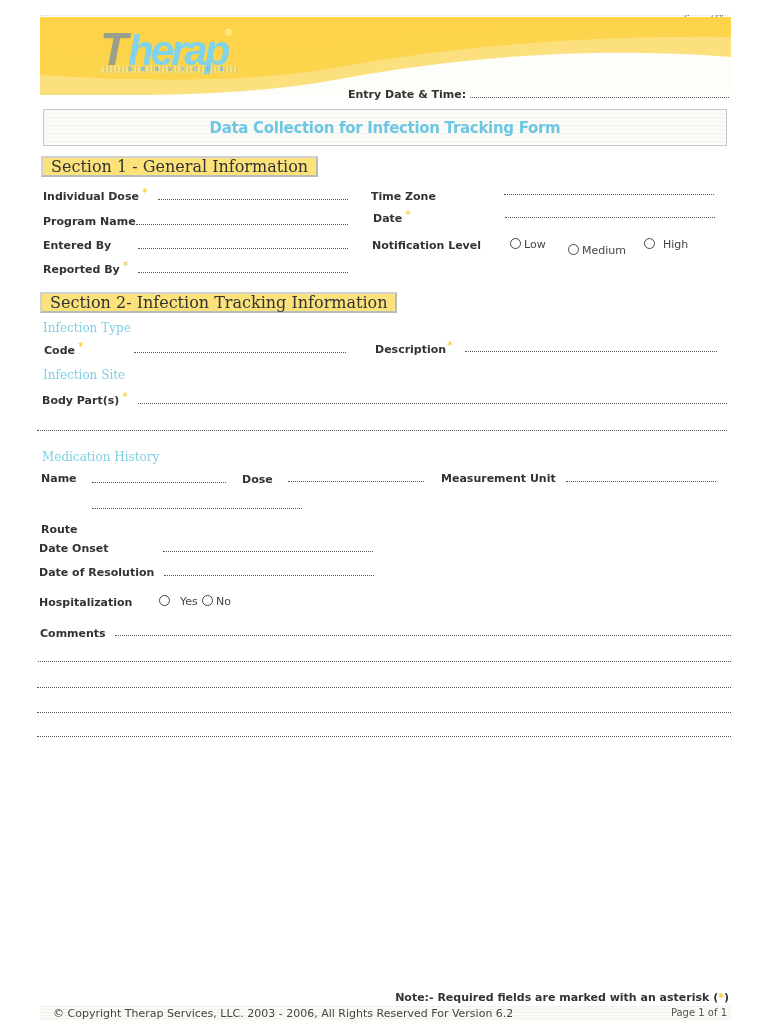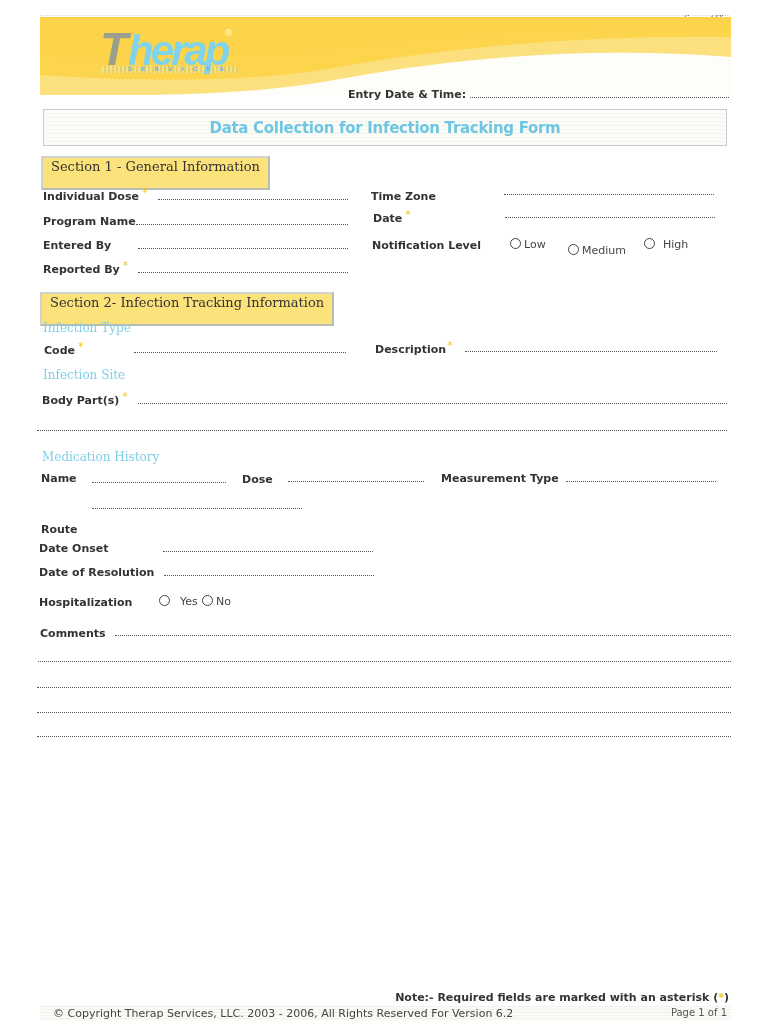--- a/index.html
+++ b/index.html
@@ -23,21 +23,21 @@
 
   .lbl { font-size: 11px; font-weight: bold; color: #333333; white-space: nowrap; }
   .star { color: #f5c518; font-weight: normal; font-size: 11px; position: relative; top: -4px; margin-left: 3px; }
   .dots { border-bottom: 1.4px dotted #555555; height: 1px; }
 
   .title-box { left: 43px; top: 109px; width: 684px; height: 37px; border: 1px solid #c8c8c8;
     background: repeating-linear-gradient(0deg, #fbfbf7 0 3px, #f4f4ee 3px 4px); display: flex; align-items: center; justify-content: center; }
   .title-text { font-family: "DejaVu Sans", sans-serif; font-weight: bold; color: #6ec6e2; font-size: 15px; letter-spacing: -0.3px; }
 
   .section-hdr { background: #fbe27a; border: 2px solid #b8bcb8; border-top-color: #cfd2cf; border-left-color: #cfd2cf;
-    font-family: "DejaVu Serif", serif; font-size: 13px; color: #333333; padding: 0 8px; height: 34px; line-height: 18px; white-space: nowrap; }
+    font-family: "DejaVu Serif", serif; font-size: 16px; color: #333333; padding: 0 8px; height: 21px; line-height: 18px; white-space: nowrap; }
 
   .subhdr { font-family: "DejaVu Serif", serif; font-size: 12px; color: #7fd0e6; white-space: nowrap; }
 
   .radio { display: inline-block; width: 11px; height: 11px; border: 1.2px solid #444444; border-radius: 50%; vertical-align: -1px; margin-right: 3px; }
   .opt { font-size: 11px; color: #444444; font-weight: normal; white-space: nowrap; }
 
   .note { right: 41px; top: 991px; font-size: 11px; font-weight: bold; color: #333333; white-space: nowrap; }
   .footer { left: 40px; top: 1006px; width: 691px; height: 15px;
     background: repeating-linear-gradient(0deg, #fbfbf8 0 2px, #f2f2ec 2px 3px); }
   .copyright { position: absolute; left: 13px; top: 0; font-size: 11px; color: #444444; white-space: nowrap; line-height: 15px; }
@@ -115,21 +115,21 @@
 <div class="abs dots" style="left:37px; top:430px; width:690px;"></div>
 
 <div class="abs subhdr" style="left:42px; top:450px;">Medication History</div>
 
 <div class="abs lbl" style="left:41px; top:472px;">Name</div>
 <div class="abs dots" style="left:92px; top:482px; width:134px;"></div>
 
 <div class="abs lbl" style="left:242px; top:473px;">Dose</div>
 <div class="abs dots" style="left:288px; top:481px; width:136px;"></div>
 
-<div class="abs lbl" style="left:441px; top:472px;">Measurement Type</div>
+<div class="abs lbl" style="left:441px; top:472px;">Measurement Unit</div>
 <div class="abs dots" style="left:566px; top:481px; width:150px;"></div>
 
 <div class="abs lbl" style="left:41px; top:523px;">Route</div>
 <div class="abs dots" style="left:92px; top:508px; width:210px;"></div>
 
 <div class="abs lbl" style="left:39px; top:542px;">Date Onset</div>
 <div class="abs dots" style="left:163px; top:551px; width:210px;"></div>
 
 <div class="abs lbl" style="left:39px; top:566px;">Date of Resolution</div>
 <div class="abs dots" style="left:164px; top:575px; width:210px;"></div>

